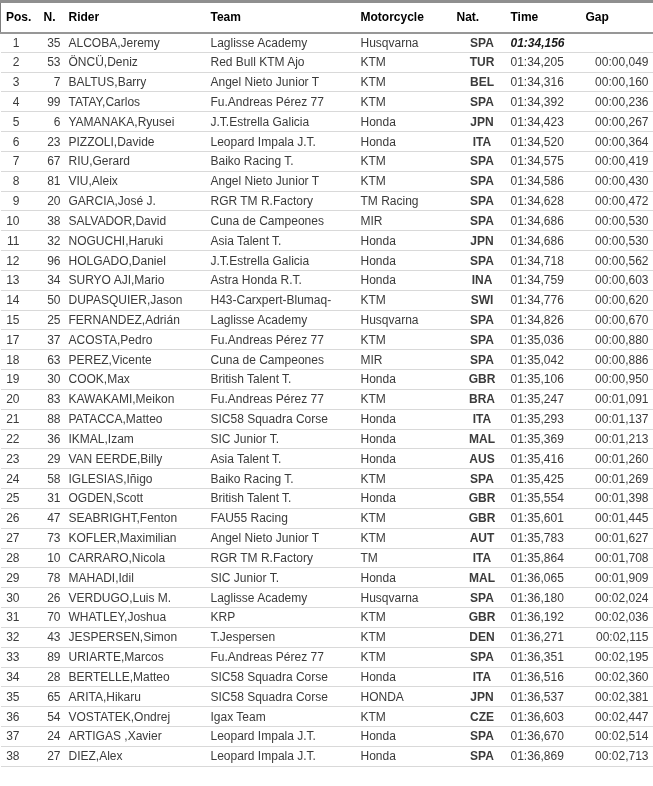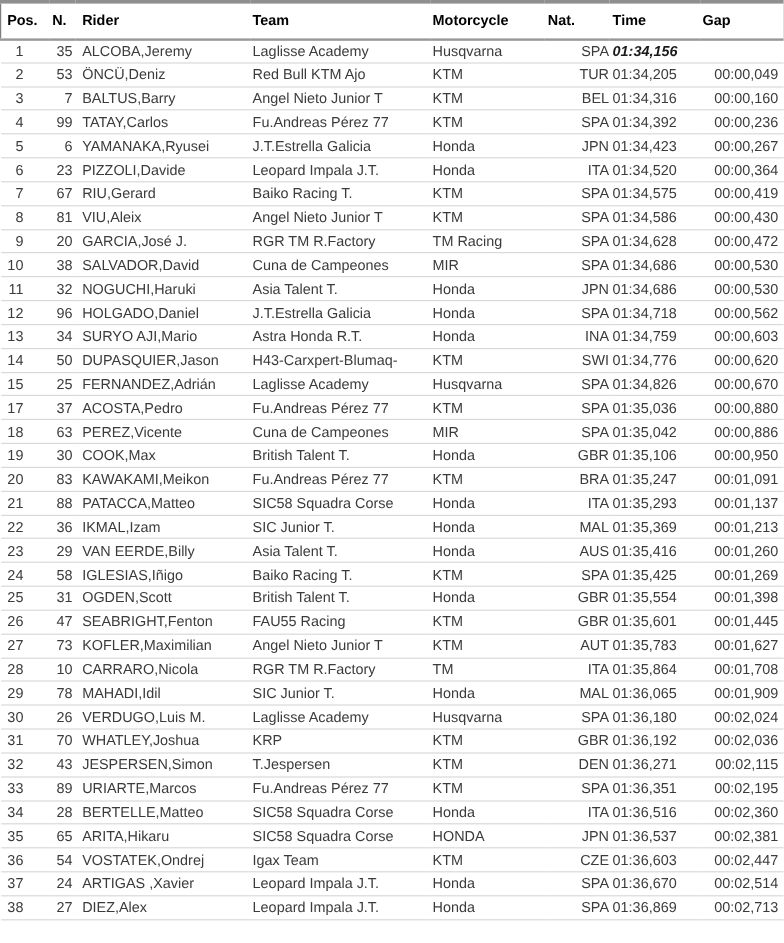--- a/index.html
+++ b/index.html
@@ -63,21 +63,21 @@
     padding: 0;
     white-space: nowrap;
     overflow: hidden;
     color: #3b3b3b;
   }
   td.col-pos  { text-align: right; padding-right: 21px; }
   td.col-n    { text-align: right; padding-right: 2px; }
   td.col-rider{ text-align: left;  padding-left: 6px; margin-top: 16px; }
   td.col-team { text-align: left;  padding-left: 2px; }
   td.col-motorcycle { text-align: left; padding-left: 2px; }
-  td.col-nat  { text-align: right;  padding-left: 3px; }
+  td.col-nat  { text-align: center;  padding-left: 3px; font-weight: bold; }
   td.col-time { text-align: left;  padding-left: 3px; }
   td.col-gap  { text-align: right; padding-right: 5px; }
 
   td.fastest {
     font-weight: bold;
     font-style: italic;
     color: #1a1a1a;
   }
 </style>
 </head>

